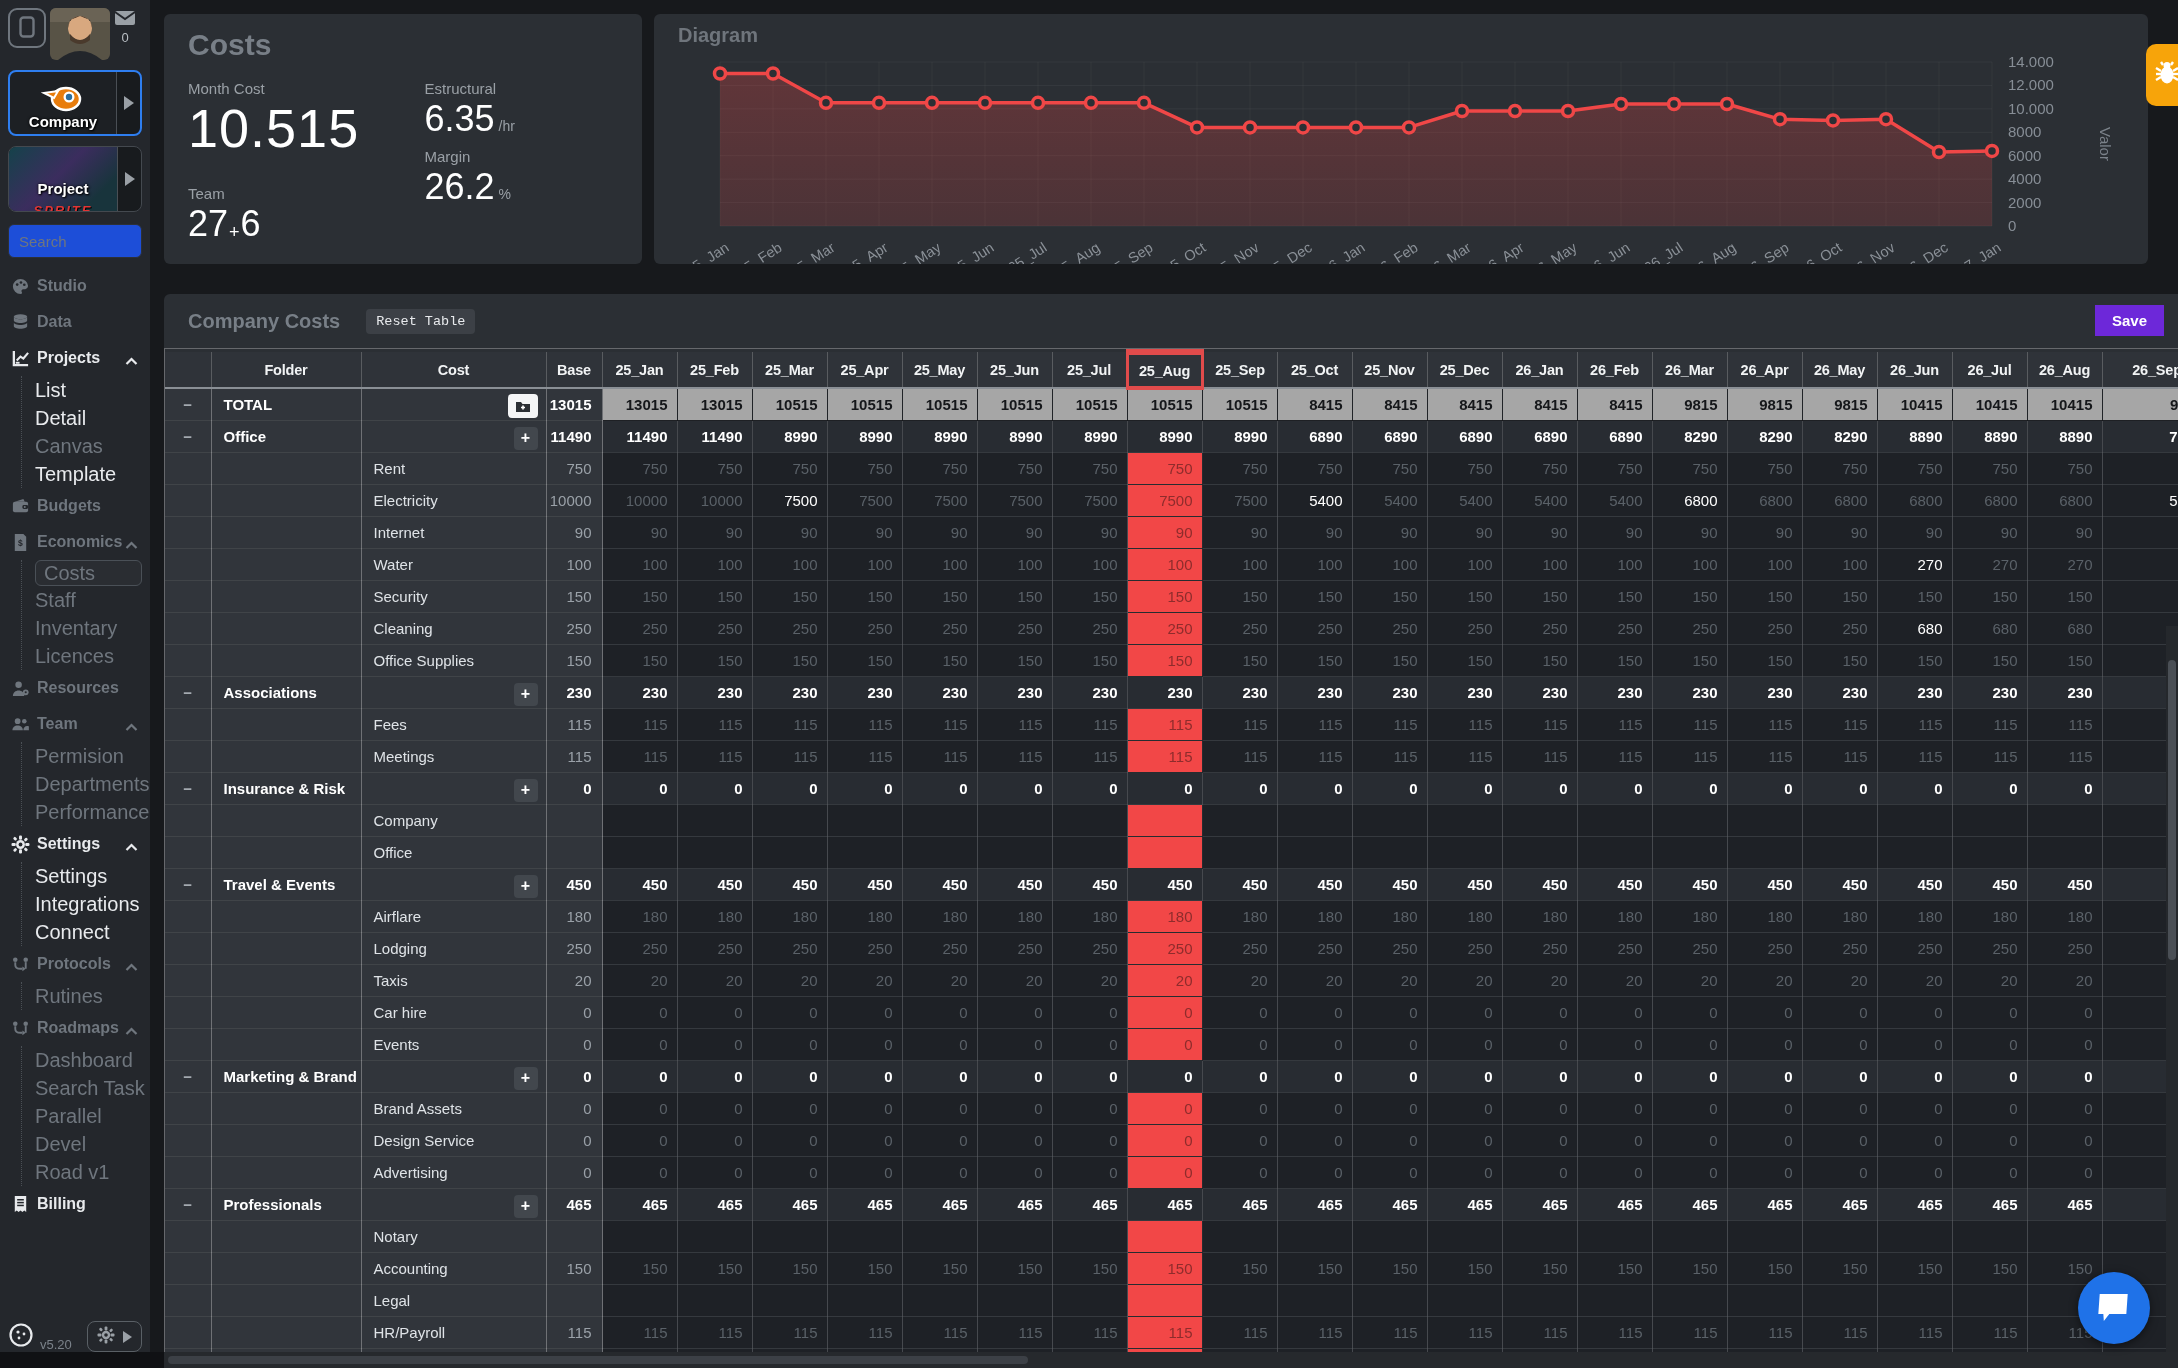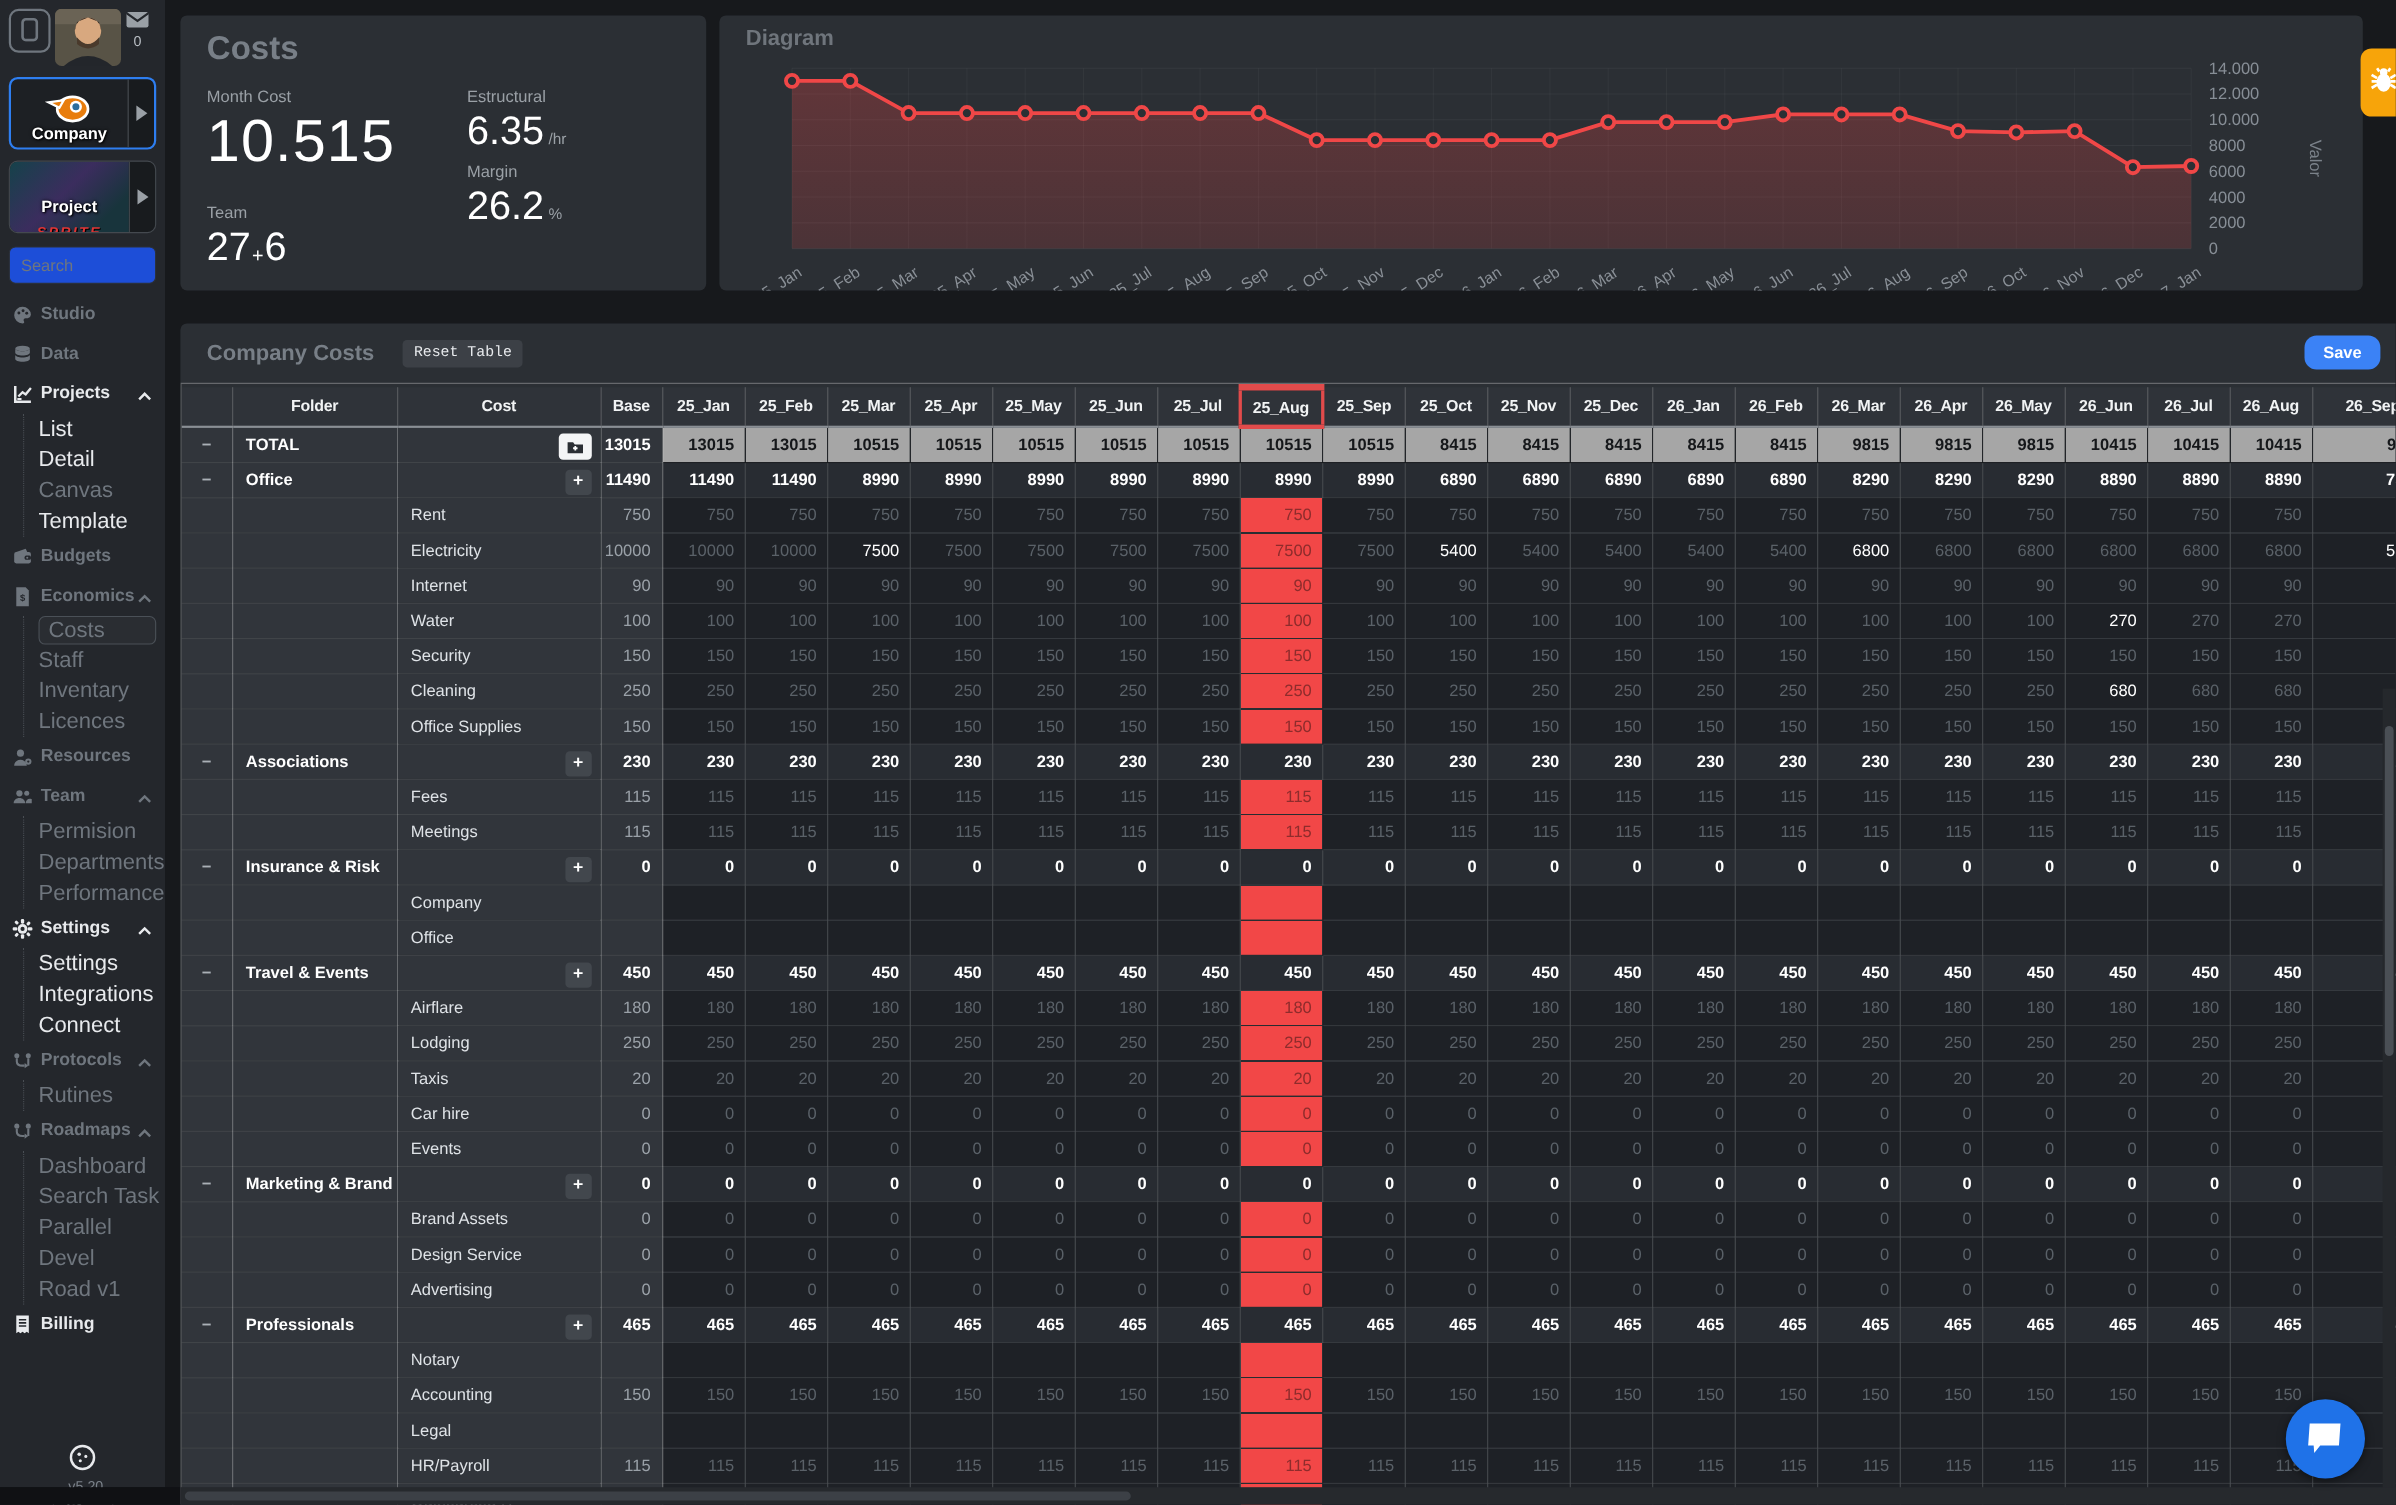--- a/index.html
+++ b/index.html
@@ -39,21 +39,21 @@
   .nav-sec{position:relative;display:flex;align-items:center;height:36px;padding-left:10px;cursor:pointer;}
   .nav-sec .nicon{width:20px;height:20px;display:flex;align-items:center;justify-content:center;flex:0 0 auto;}
   .nav-sec .nlabel{margin-left:7px;font-size:16px;font-weight:bold;}
   .nav-sec .chev{position:absolute;right:12px;top:12px;}
   .muted{color:#6f767e;}
   .bright{color:#e8eaed;}
   .nav-children{margin-left:21px;border-left:1px dotted #4a4f55;padding-left:13px;}
   .nav-child{height:28px;display:flex;align-items:center;font-size:20px;cursor:pointer;}
   .nav-child.selected{border:1px solid #4a5057;border-radius:6px;background:rgba(255,255,255,0.03);
     padding:0 8px;margin-right:8px;height:26px;}
-  .sb-bottom{position:absolute;left:0;bottom:-40px;width:150px;height:40px;display:flex;align-items:center;padding:0 8px;flex-direction:column;}
+  .sb-bottom{position:absolute;left:0;bottom:-40px;width:150px;height:40px;display:flex;align-items:flex-end;padding:0 8px;}
   .version{color:#7b828a;font-size:13px;margin-left:6px;flex:1;}
   .gear-group{display:flex;align-items:center;gap:8px;border:1px solid #5a6066;border-radius:8px;
     padding:4px 9px;background:transparent;}
   .bottom-strip{position:absolute;left:0;top:1352px;width:2178px;height:16px;background:#101114;}
 
   
   .card{position:absolute;background:#2b2f34;border-radius:6px;}
   .costs-card{left:164px;top:14px;width:478px;height:250px;padding:14px 24px;}
   .costs-title{margin:0;font-size:30px;font-weight:bold;color:#787f87;}
   .cc-grid{display:flex;margin-top:10px;}
@@ -72,21 +72,21 @@
 
   .bug-btn{position:absolute;left:2146px;top:44px;width:44px;height:62px;background:#f7a40a;
     border:none;border-radius:10px 0 0 10px;display:flex;align-items:center;padding-left:6px;}
 
   
   .table-card{left:164px;top:294px;width:2014px;height:1074px;background:#2b2f34;border-radius:6px 0 0 0;overflow:hidden;}
   .tc-header{height:54px;display:flex;align-items:center;padding:0 14px 0 24px;}
   .tc-title{font-size:20px;font-weight:bold;color:#787f87;}
   .reset-btn{margin-left:26px;background:#3c4046;color:#e8eaed;border:none;border-radius:4px;
     font-size:13.5px;padding:5px 10px;font-family:Liberation Mono, monospace;}
-  .save-btn{position:absolute;right:14px;top:11px;background:#3b82f6;color:#fff;border:none;border-radius:11px;
+  .save-btn{position:absolute;right:14px;top:11px;background:#6d28d9;color:#fff;border:none;border-radius:0;
     font-size:15px;font-weight:bold;padding:7px 17px;font-family:"Liberation Sans",sans-serif;}
 
   .grid-wrap{position:absolute;left:0;top:54px;right:0;bottom:0;overflow:hidden;border-top:1px solid rgba(255,255,255,0.28);border-left:1px solid rgba(255,255,255,0.28);}
   table.costs{border-collapse:collapse;table-layout:fixed;width:2033px;}
   .costs th,.costs td{height:32px;padding:0;overflow:hidden;white-space:nowrap;font-size:15px;}
   .costs thead th{height:36px;background:#2f3339;color:#f1f3f4;font-size:14.5px;font-weight:bold;
     border-right:1px solid rgba(255,255,255,0.22);border-bottom:2px solid #8a8f95;letter-spacing:-0.2px;}
   .costs thead th.sel{border:3px solid #e14b4b;border-top-width:6px;border-bottom-width:4px;}
   td.c-col{background:#31353b;text-align:center;color:#aab0b6;font-weight:bold;
     border-right:1px solid rgba(255,255,255,0.32);border-bottom:1px solid rgba(255,255,255,0.10);}

